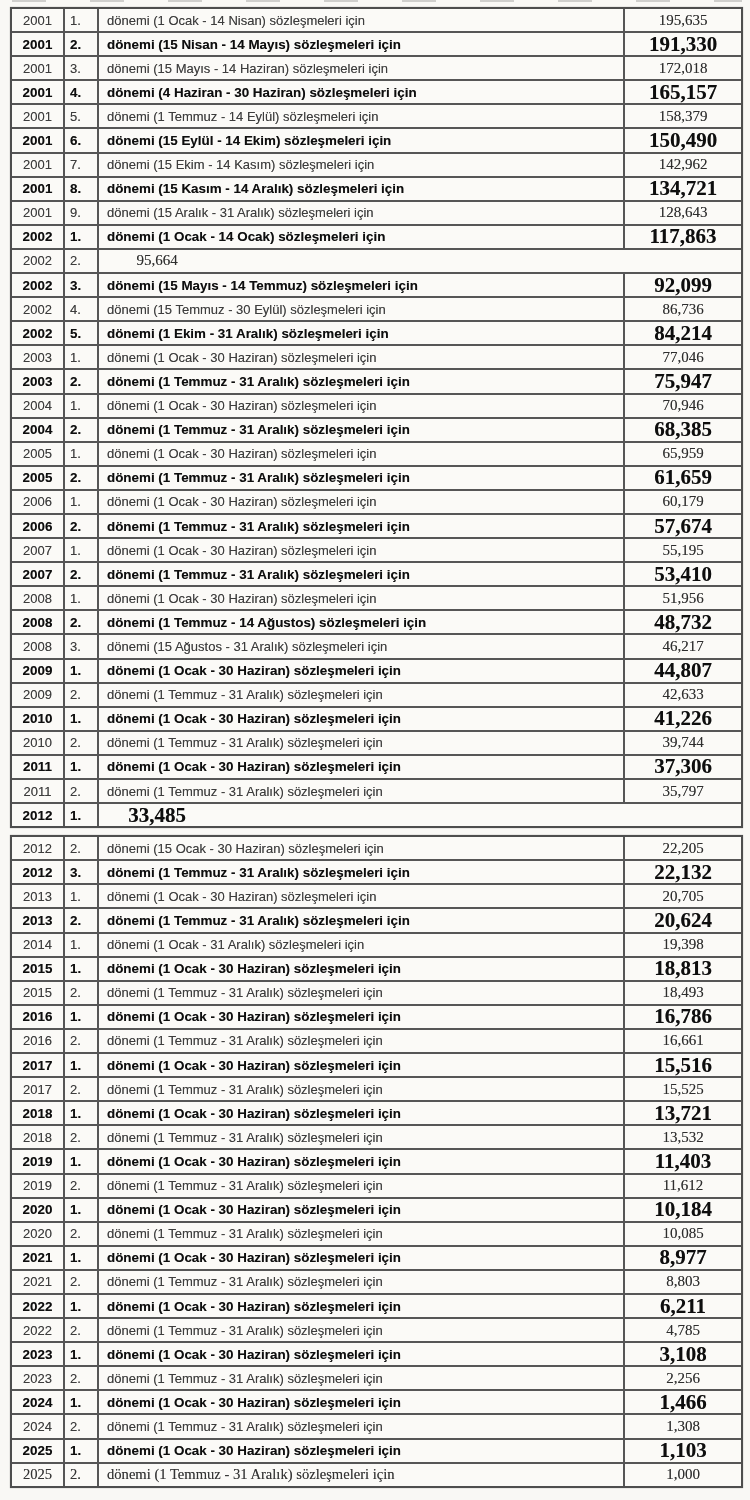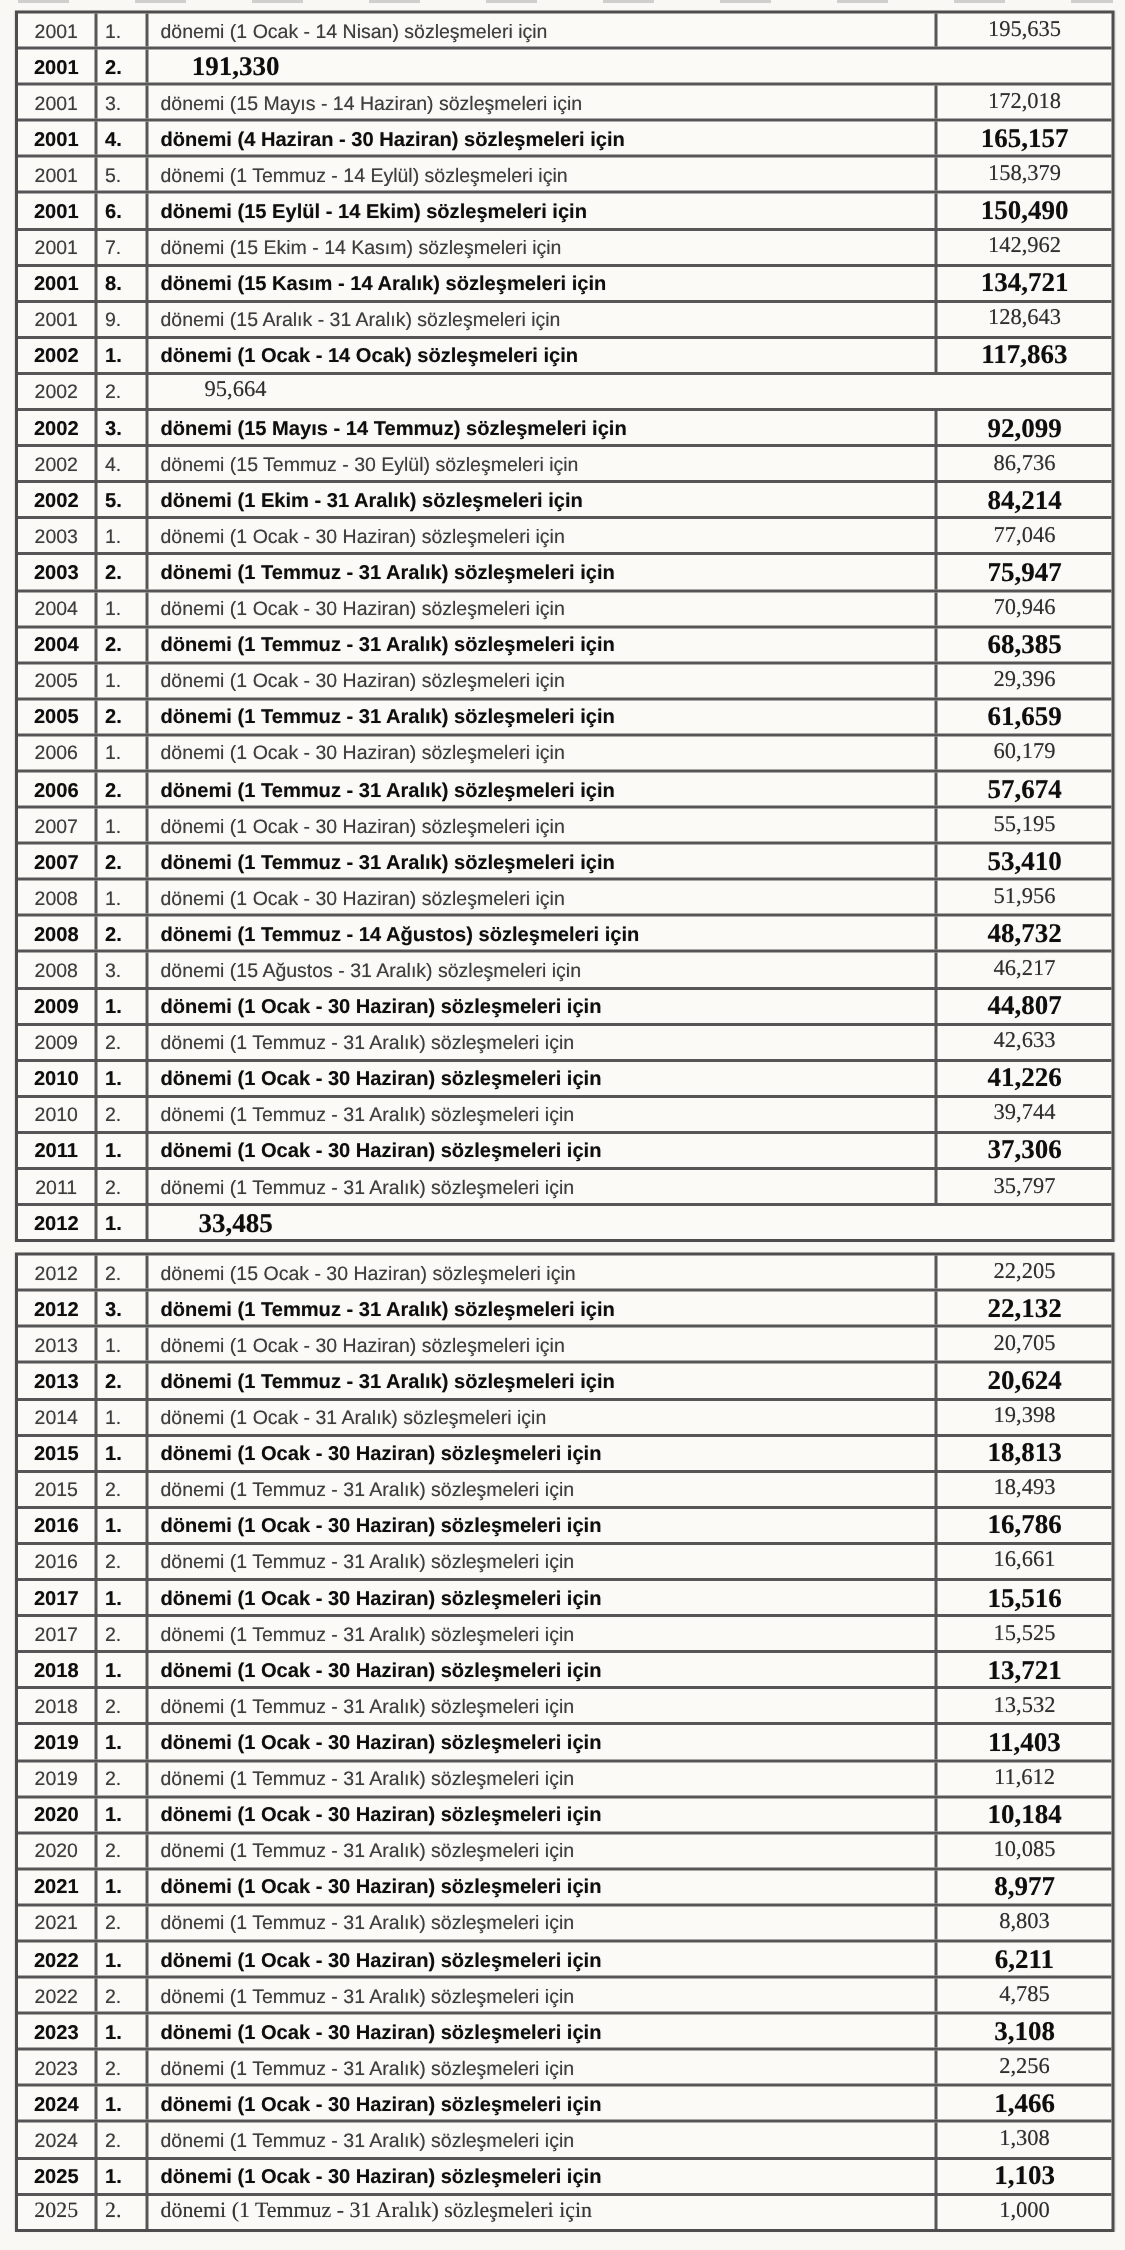--- a/index.html
+++ b/index.html
@@ -32,40 +32,41 @@
   }
   .year   { width: 53px;  justify-content: center; border-right: 2px solid #565656; }
   .period { width: 34px;  padding-left: 5px;       border-right: 2px solid #565656; }
   .desc   { flex: 1;      padding-left: 8px;       border-right: 2px solid #565656; }
   .value  {
     width: 116px; justify-content: center;
     font-family: "Liberation Serif", serif; font-size: 15px; color: #2e2e2e;
   }
   .row.bold .cell { font-weight: bold; color: #0e0e0e; }
   .row.bold .desc, .row.bold .year, .row.bold .period { font-size: 13.4px; }
-  .row.bold .value { font-size: 18px; }
+  .row.bold .value { font-size: 21px; }
   .row.serif .year, .row.serif .period, .row.serif .desc {
     font-family: "Liberation Serif", serif; font-size: 14.6px; color: #343434;
   }
 </style>
 </head>
 <body>
 
 <div class="page">
   <div class="smudge"></div>
   <div class="segment" id="seg-a">
       <div class="row">
     <div class="cell year">2001</div>
     <div class="cell period">1.</div>
     <div class="cell desc">dönemi (1 Ocak - 14 Nisan) sözleşmeleri için</div>
     <div class="cell value">195,635</div>
   </div>
       <div class="row bold">
     <div class="cell year">2001</div>
     <div class="cell period">2.</div>
+    <div class="cell desc">dönemi (15 Nisan - 14 Mayıs) sözleşmeleri için</div>
     <div class="cell value">191,330</div>
   </div>
       <div class="row">
     <div class="cell year">2001</div>
     <div class="cell period">3.</div>
     <div class="cell desc">dönemi (15 Mayıs - 14 Haziran) sözleşmeleri için</div>
     <div class="cell value">172,018</div>
   </div>
       <div class="row bold">
     <div class="cell year">2001</div>
@@ -153,21 +154,21 @@
       <div class="row bold">
     <div class="cell year">2004</div>
     <div class="cell period">2.</div>
     <div class="cell desc">dönemi (1 Temmuz - 31 Aralık) sözleşmeleri için</div>
     <div class="cell value">68,385</div>
   </div>
       <div class="row">
     <div class="cell year">2005</div>
     <div class="cell period">1.</div>
     <div class="cell desc">dönemi (1 Ocak - 30 Haziran) sözleşmeleri için</div>
-    <div class="cell value">29,396</div>
+    <div class="cell value">65,959</div>
   </div>
       <div class="row bold">
     <div class="cell year">2005</div>
     <div class="cell period">2.</div>
     <div class="cell desc">dönemi (1 Temmuz - 31 Aralık) sözleşmeleri için</div>
     <div class="cell value">61,659</div>
   </div>
       <div class="row">
     <div class="cell year">2006</div>
     <div class="cell period">1.</div>

